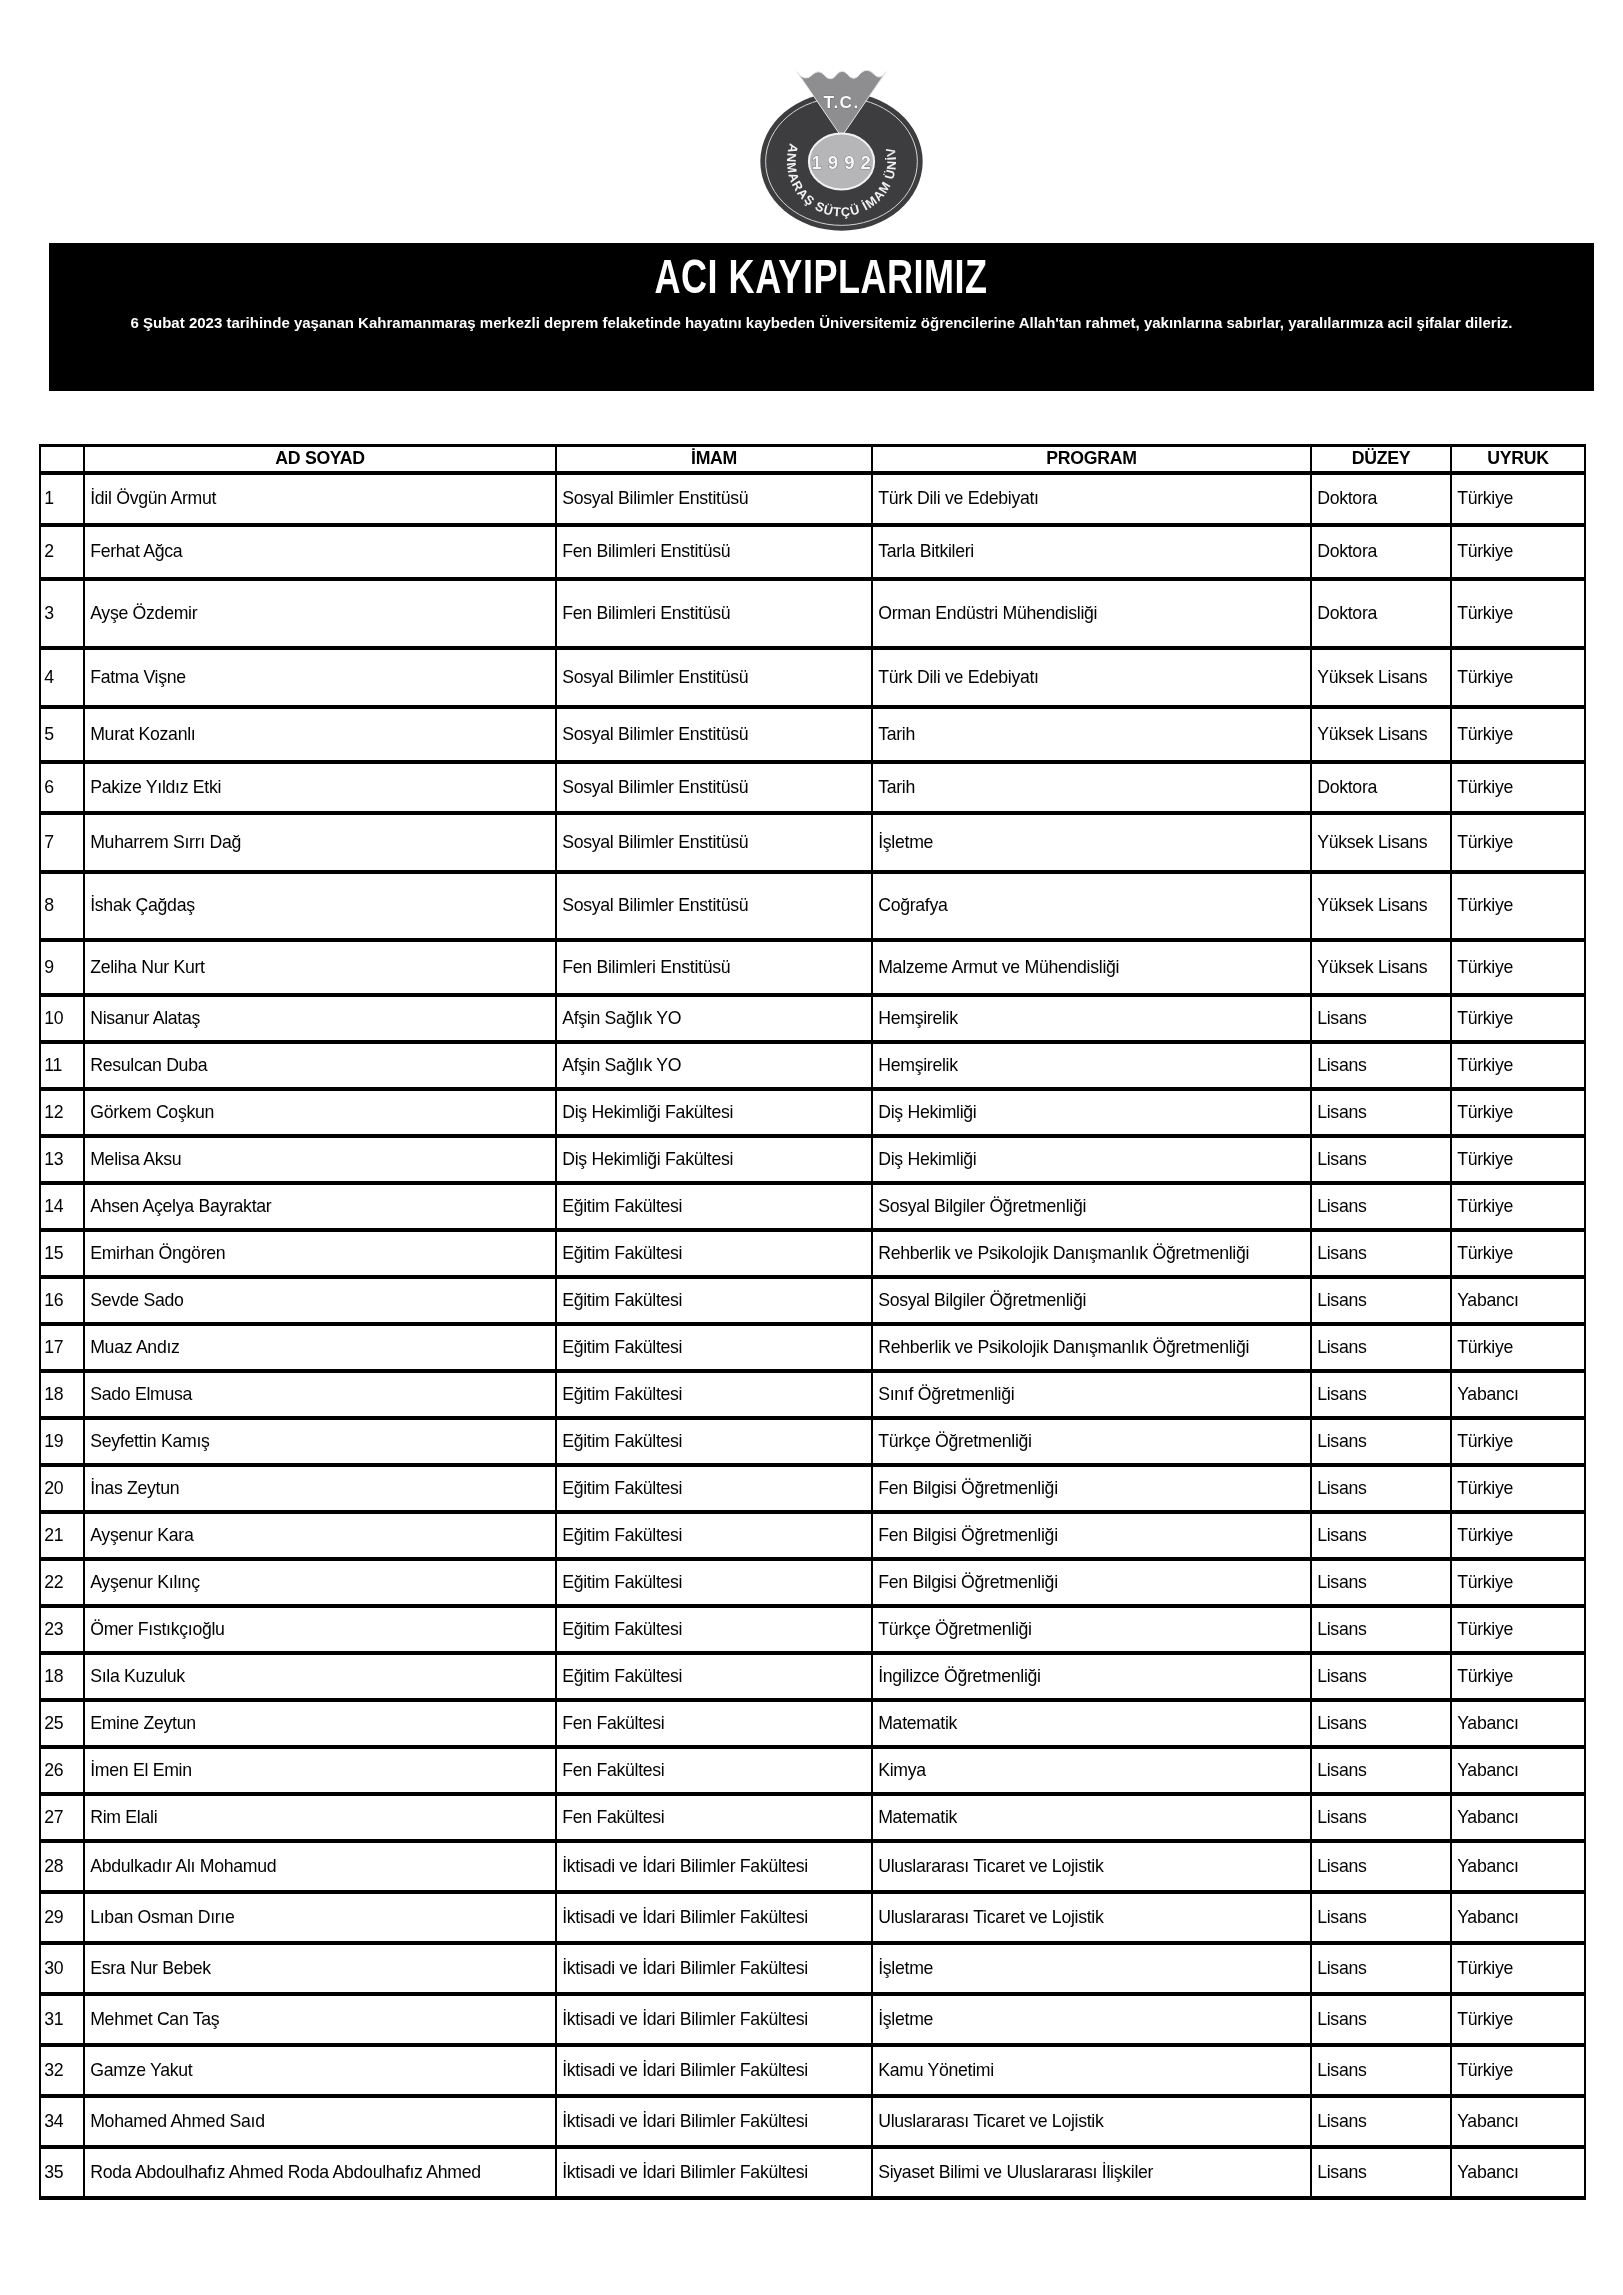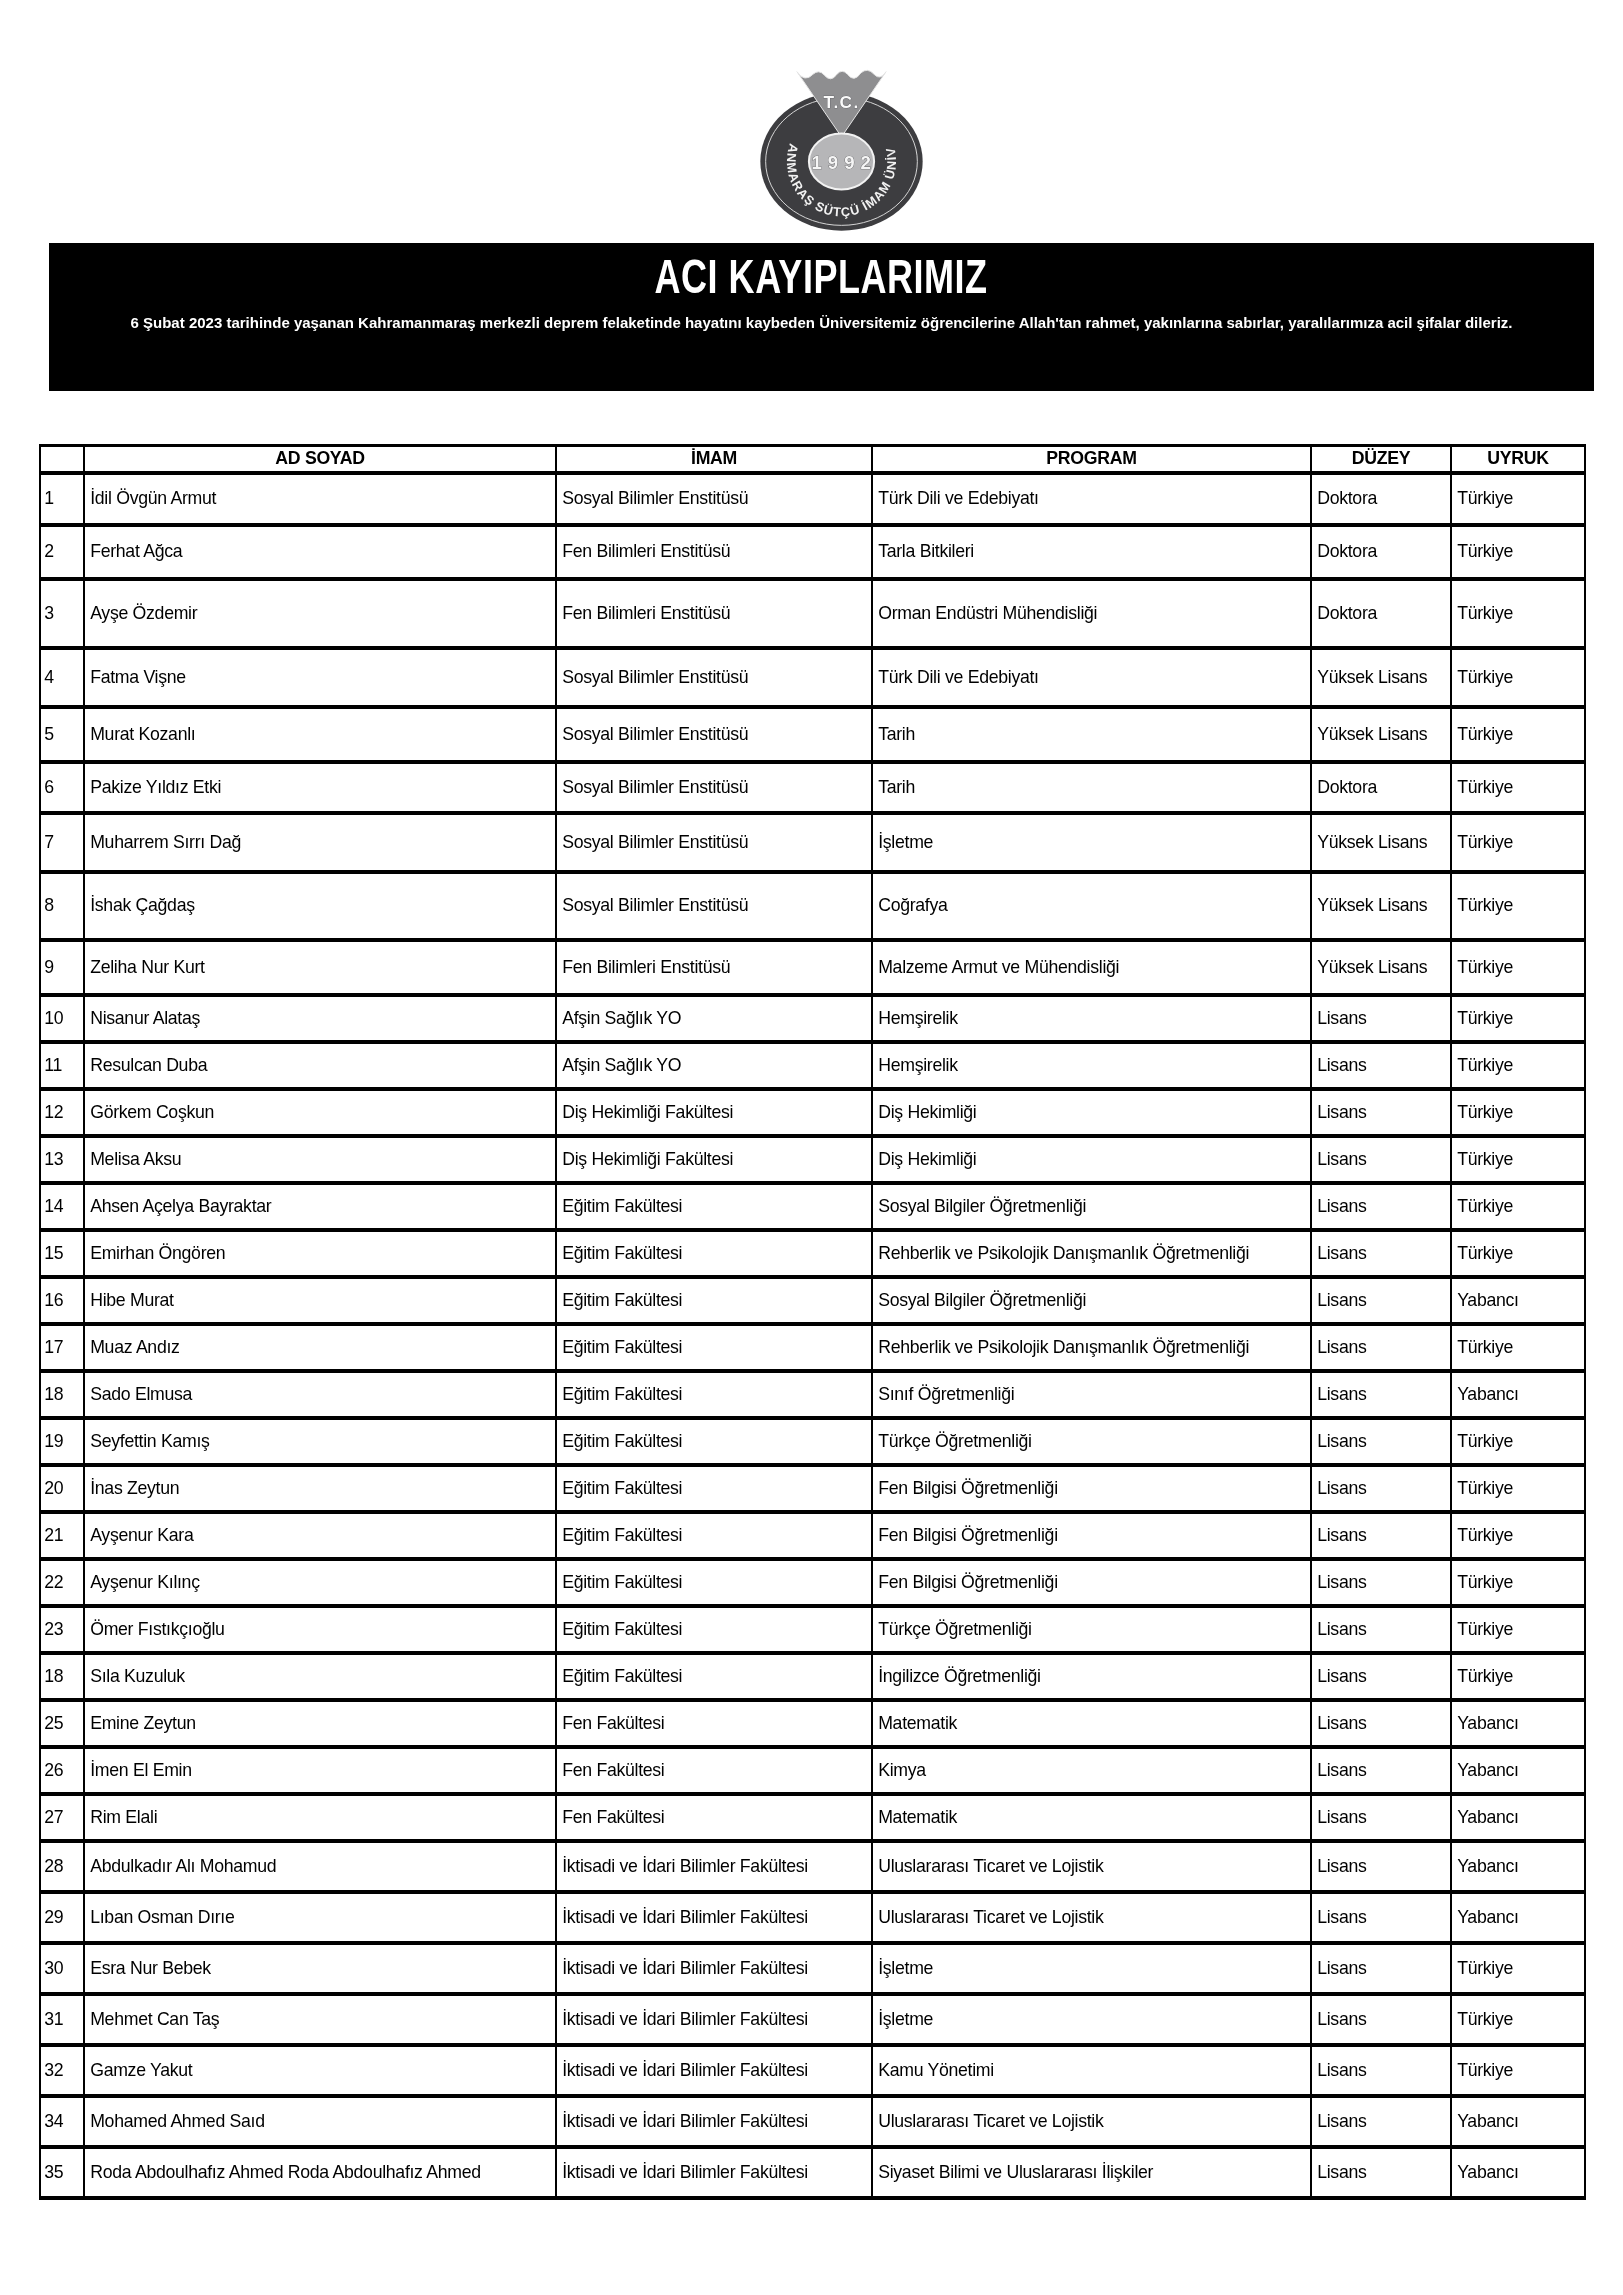--- a/index.html
+++ b/index.html
@@ -216,21 +216,21 @@
       <tr>
     <td class="c-num">15</td>
     <td class="c-name">Emirhan Öngören</td>
     <td class="c-birim">Eğitim Fakültesi</td>
     <td class="c-program">Rehberlik ve Psikolojik Danışmanlık Öğretmenliği</td>
     <td class="c-duzey">Lisans</td>
     <td class="c-uyruk">Türkiye</td>
   </tr>
       <tr>
     <td class="c-num">16</td>
-    <td class="c-name">Hibe Murat</td>
+    <td class="c-name">Sevde Sado</td>
     <td class="c-birim">Eğitim Fakültesi</td>
     <td class="c-program">Sosyal Bilgiler Öğretmenliği</td>
     <td class="c-duzey">Lisans</td>
     <td class="c-uyruk">Yabancı</td>
   </tr>
       <tr>
     <td class="c-num">17</td>
     <td class="c-name">Muaz Andız</td>
     <td class="c-birim">Eğitim Fakültesi</td>
     <td class="c-program">Rehberlik ve Psikolojik Danışmanlık Öğretmenliği</td>

